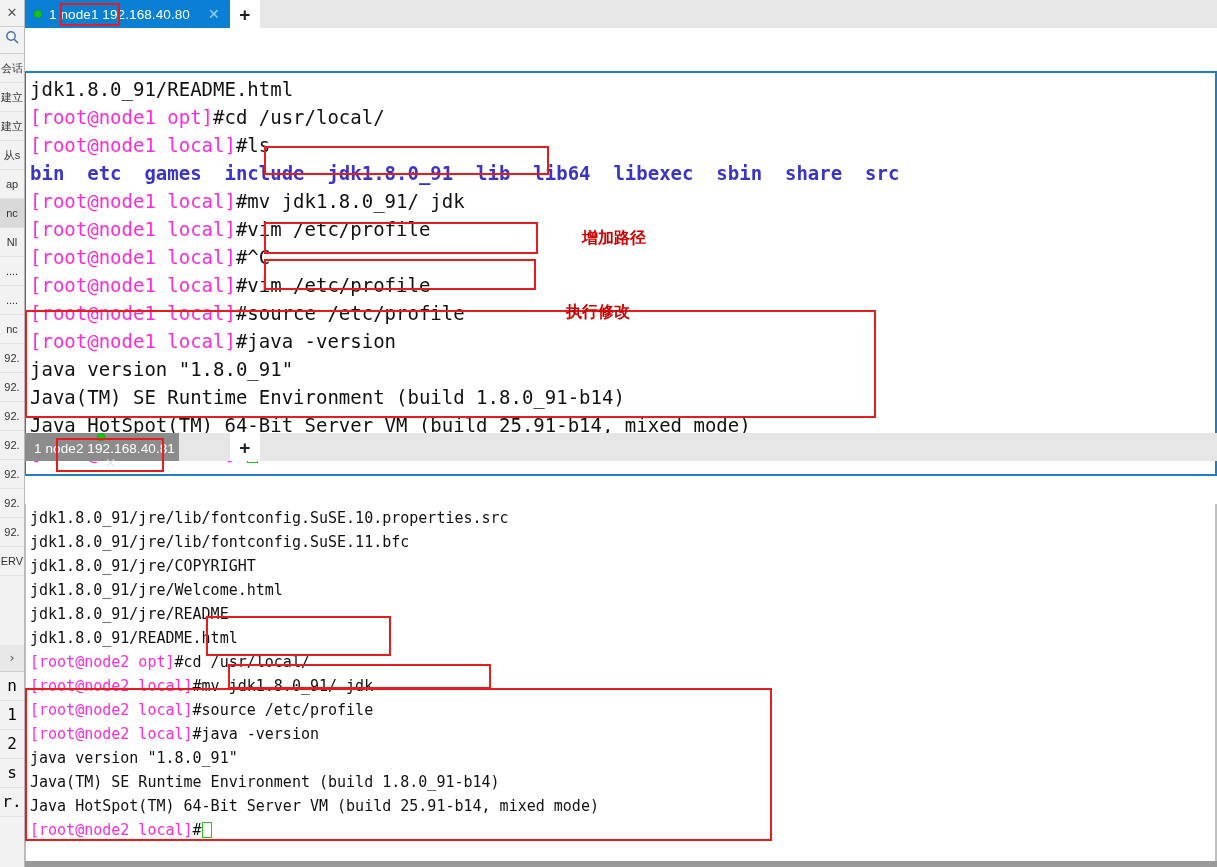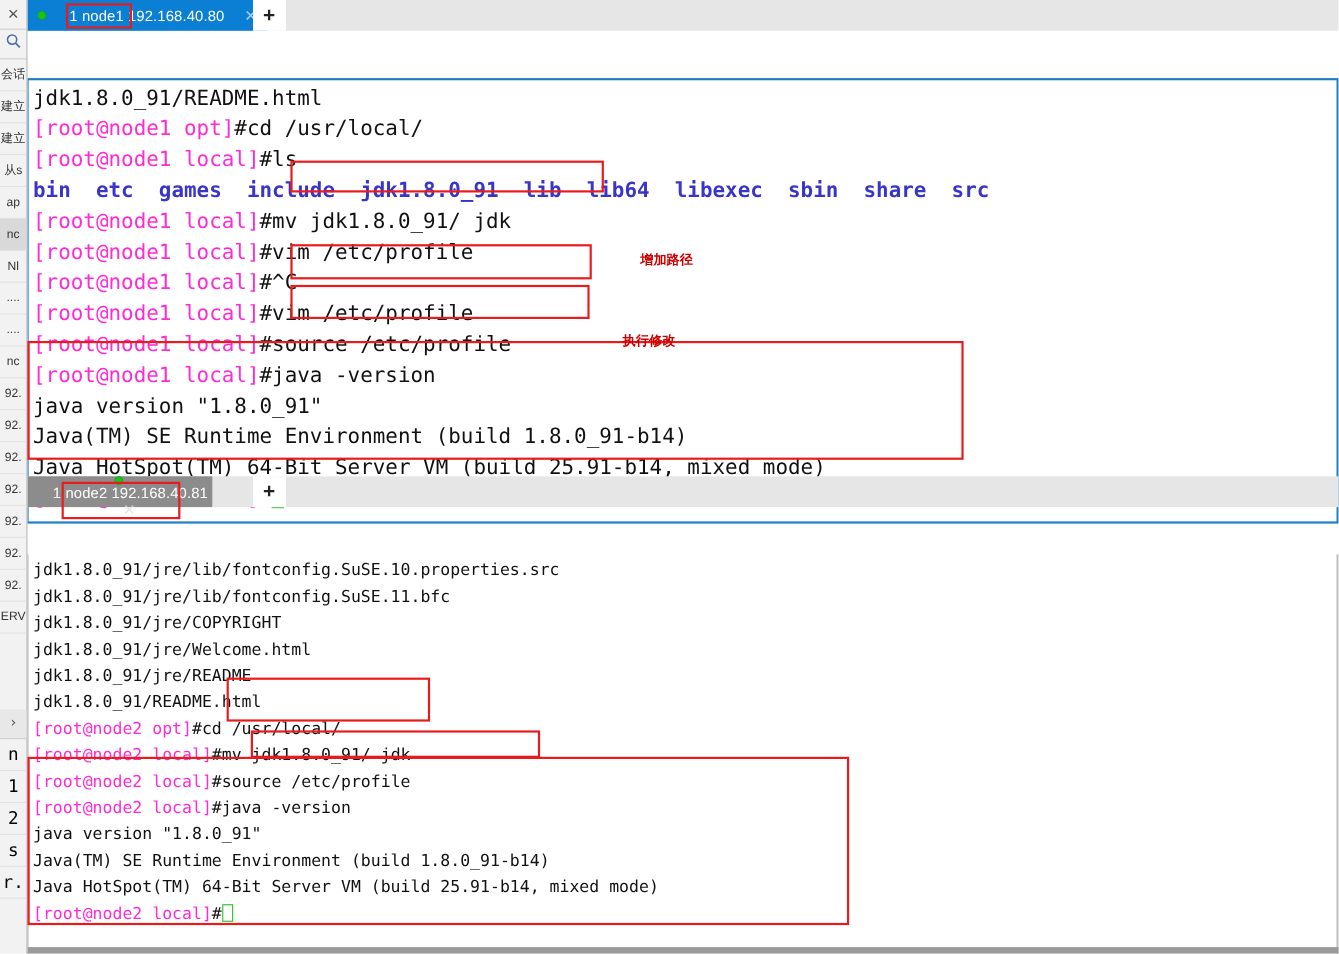--- a/index.html
+++ b/index.html
@@ -47,21 +47,21 @@
     font-size:13.5px;
     white-space:nowrap;
   }
   .tab.active{background:#0a7fd4;color:#ffffff;}
   .tab.inactive{background:#8c8c8c;color:#ffffff;flex-direction:column;}
   .tab .dot{
     width:8px;height:8px;border-radius:50%;
     background:#19c419;margin-right:7px;flex:0 0 auto;
     box-shadow:0 0 0 1px rgba(0,0,0,.12) inset;
   }
-  .tab .tlabel{letter-spacing:.1px;margin-left:14px;}
+  .tab .tlabel{letter-spacing:.1px;}
   .tab .tclose{
     margin-left:18px;margin-right:6px;
     font-size:14px;opacity:.75;line-height:1;
   }
   .tab.active .tclose{color:#cfe9ff;}
   .tab.inactive .tclose{color:#dddddd;}
   .tabplus{
     position:absolute;top:0;height:28px;width:30px;
     background:#ffffff;color:#222;
     display:flex;align-items:center;justify-content:center;
@@ -104,21 +104,21 @@
 
   
   .annbox{
     position:absolute;border:2px solid #e81c1c;
     box-sizing:border-box;pointer-events:none;
     background:transparent;
   }
   .anntext{
     position:absolute;color:#cc0000;
     font-family:"DejaVu Sans","Liberation Sans",sans-serif;
-    font-size:12px;font-weight:bold;white-space:nowrap;
+    font-size:16px;font-weight:bold;white-space:nowrap;
   }
 
   
   #bottom-strip{
     position:absolute;left:24px;top:861px;width:1193px;height:6px;
     background:#9a9a9a;
   }
 </style>
 </head>
 <body>

